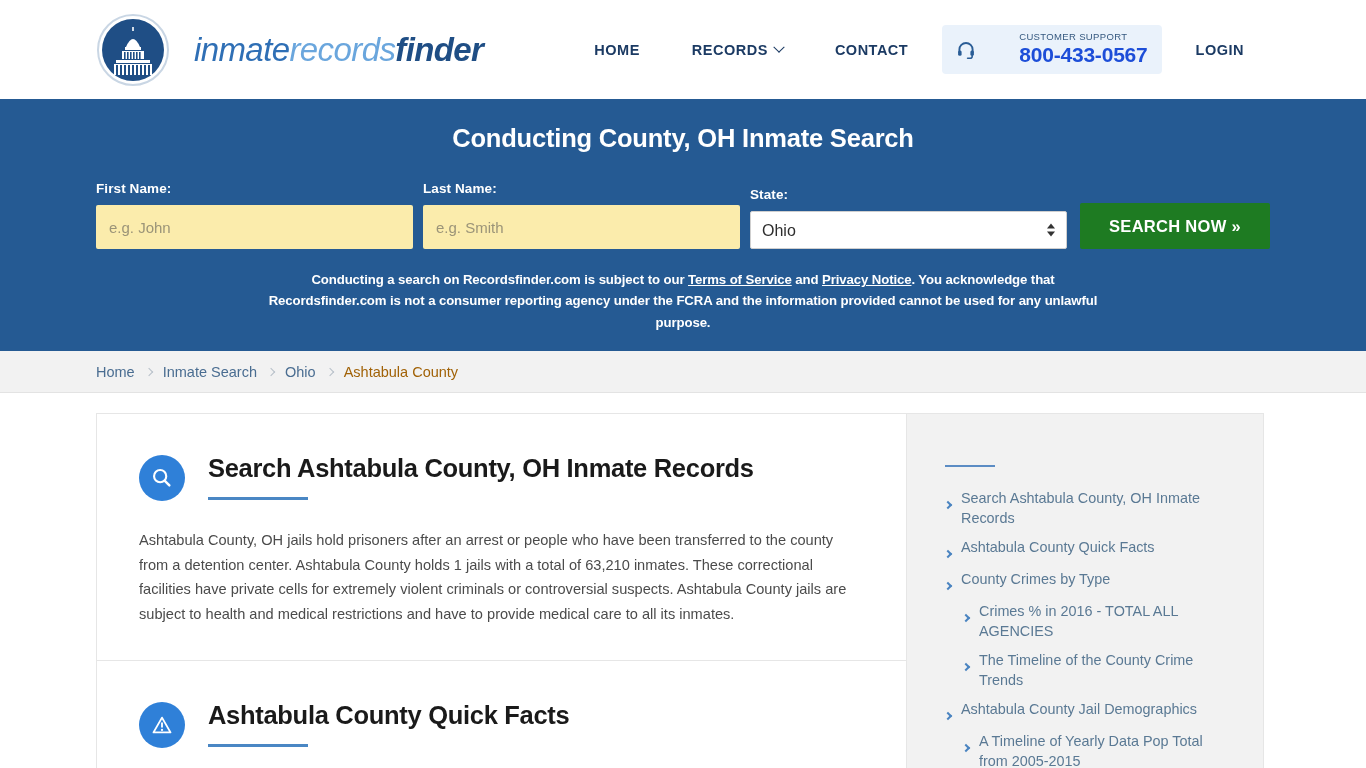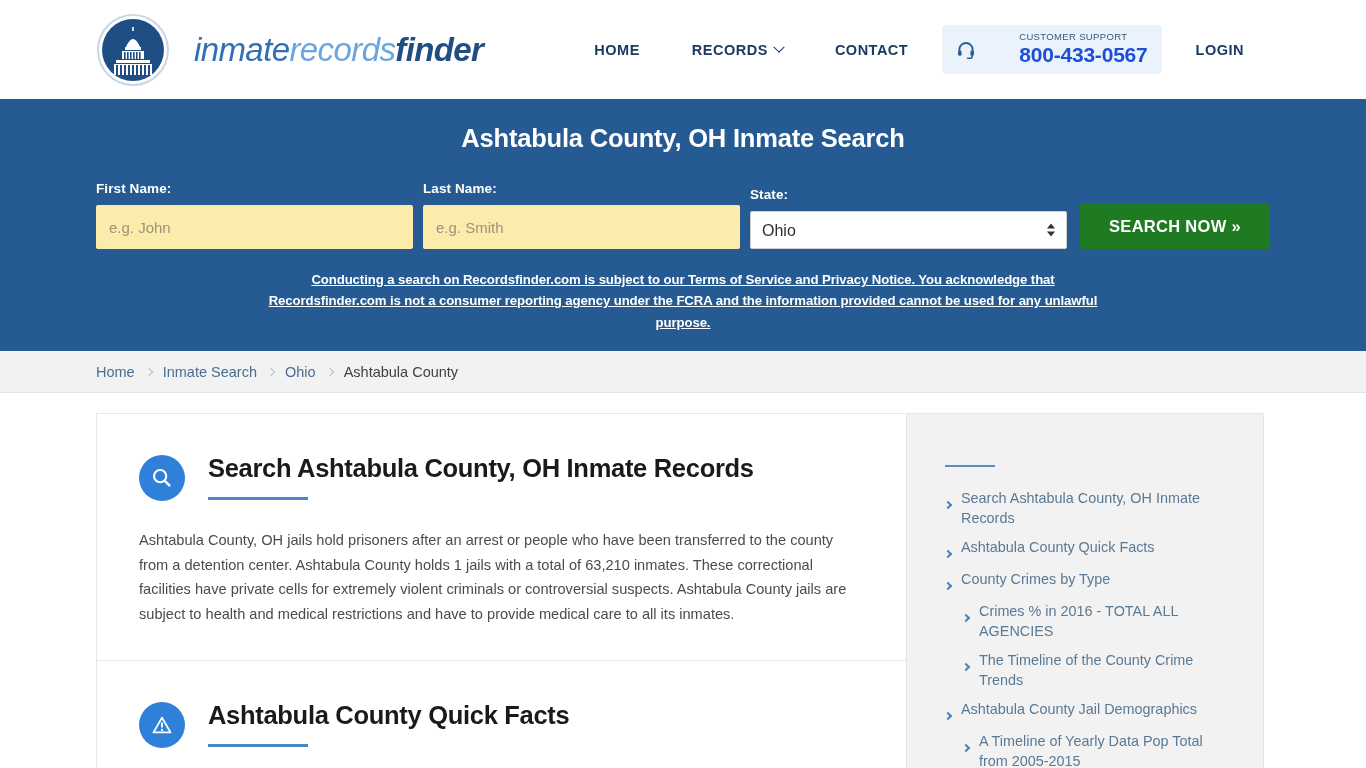--- a/index.html
+++ b/index.html
@@ -194,40 +194,39 @@
     margin-top: 20px;
     text-align: center;
     color: #ffffff;
     font-size: 13.2px;
     line-height: 1.62;
     font-weight: 700;
     max-width: 840px;
     margin-left: auto;
     margin-right: auto;
     letter-spacing: -0.1px;
-    text-decoration: underline;
   }
   .disclaimer a { color: #ffffff; text-decoration: underline; }
 
   
   .breadcrumb-bar {
     background: #f2f2f2;
     height: 42px;
     display: flex;
     align-items: center;
     padding: 0 96px;
     border-bottom: 1px solid #e3e3e3;
   }
   .crumb {
     font-size: 14.5px;
     color: #4a6d91;
     text-decoration: none;
     cursor: pointer;
   }
-  .crumb.last { color: #404040; cursor: default; }
+  .crumb.last { color: #a16207; cursor: default; }
   .crumb-sep {
     margin: 0 11px;
     color: #b6bfc8;
     font-size: 12px;
     display: inline-flex;
     align-items: center;
   }
   .chev-r {
     width: 6px; height: 6px;
     border-top: 1.6px solid #b6bfc8;
@@ -401,21 +400,21 @@
       </span>
     </div>
 
     <a class="nav-link">
         <span>LOGIN</span>
       </a>
   </nav>
 </header>
 
 <section class="hero">
-  <h1 class="hero-title">Ashtabula County, OH Inmate Search</h1>
+  <h1 class="hero-title">Conducting County, OH Inmate Search</h1>
 
   <form class="search-form">
     <div class="field field-first">
       <label class="field-label">First Name:</label>
       <input class="text-input" type="text" placeholder="e.g. John" style="">
     </div>
 
     <div class="field field-last">
       <label class="field-label">Last Name:</label>
       <input class="text-input" type="text" placeholder="e.g. Smith" style="">

